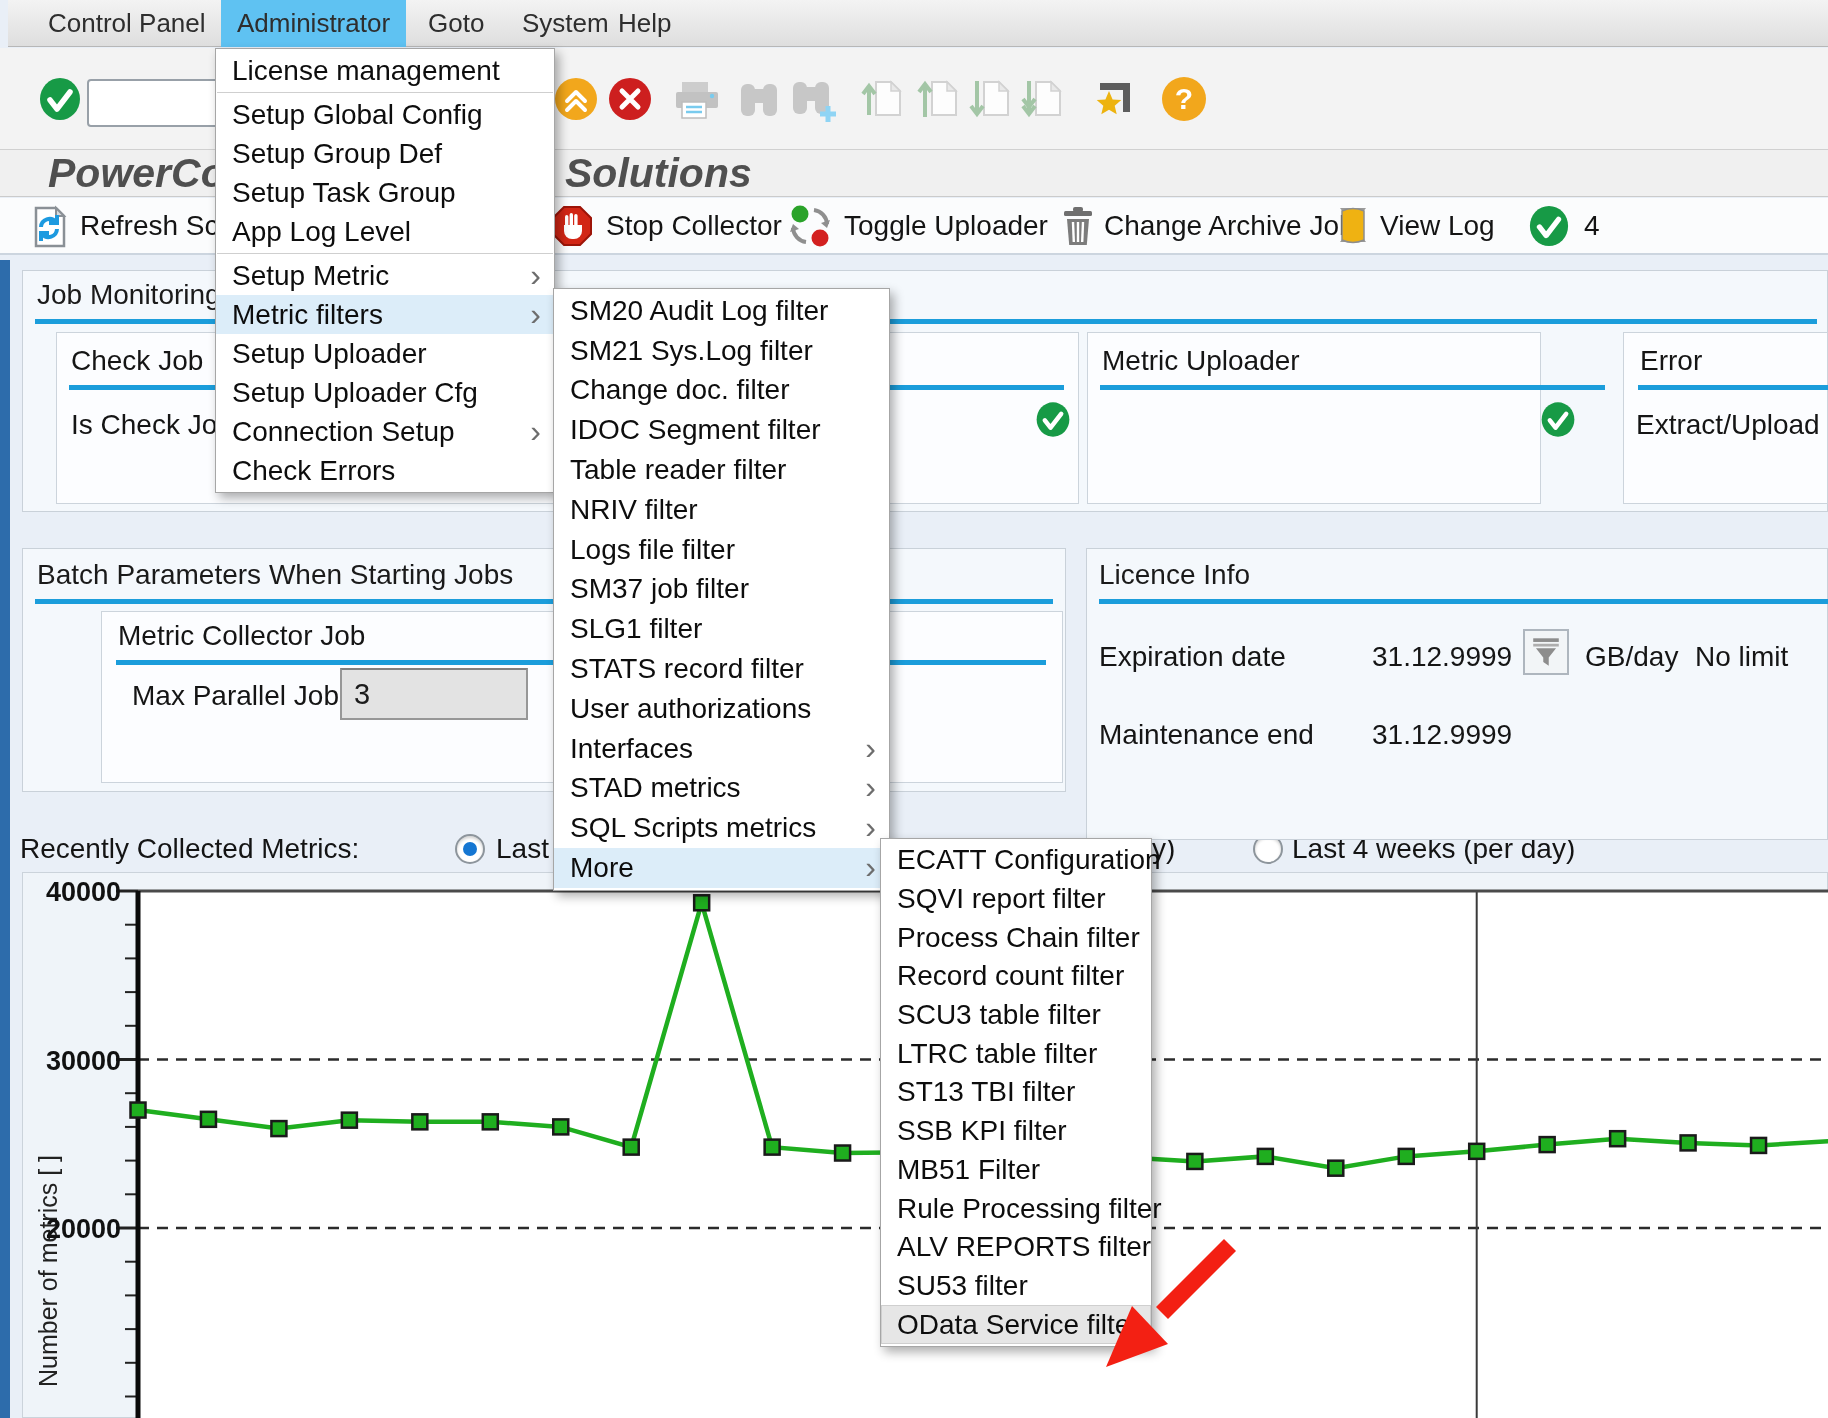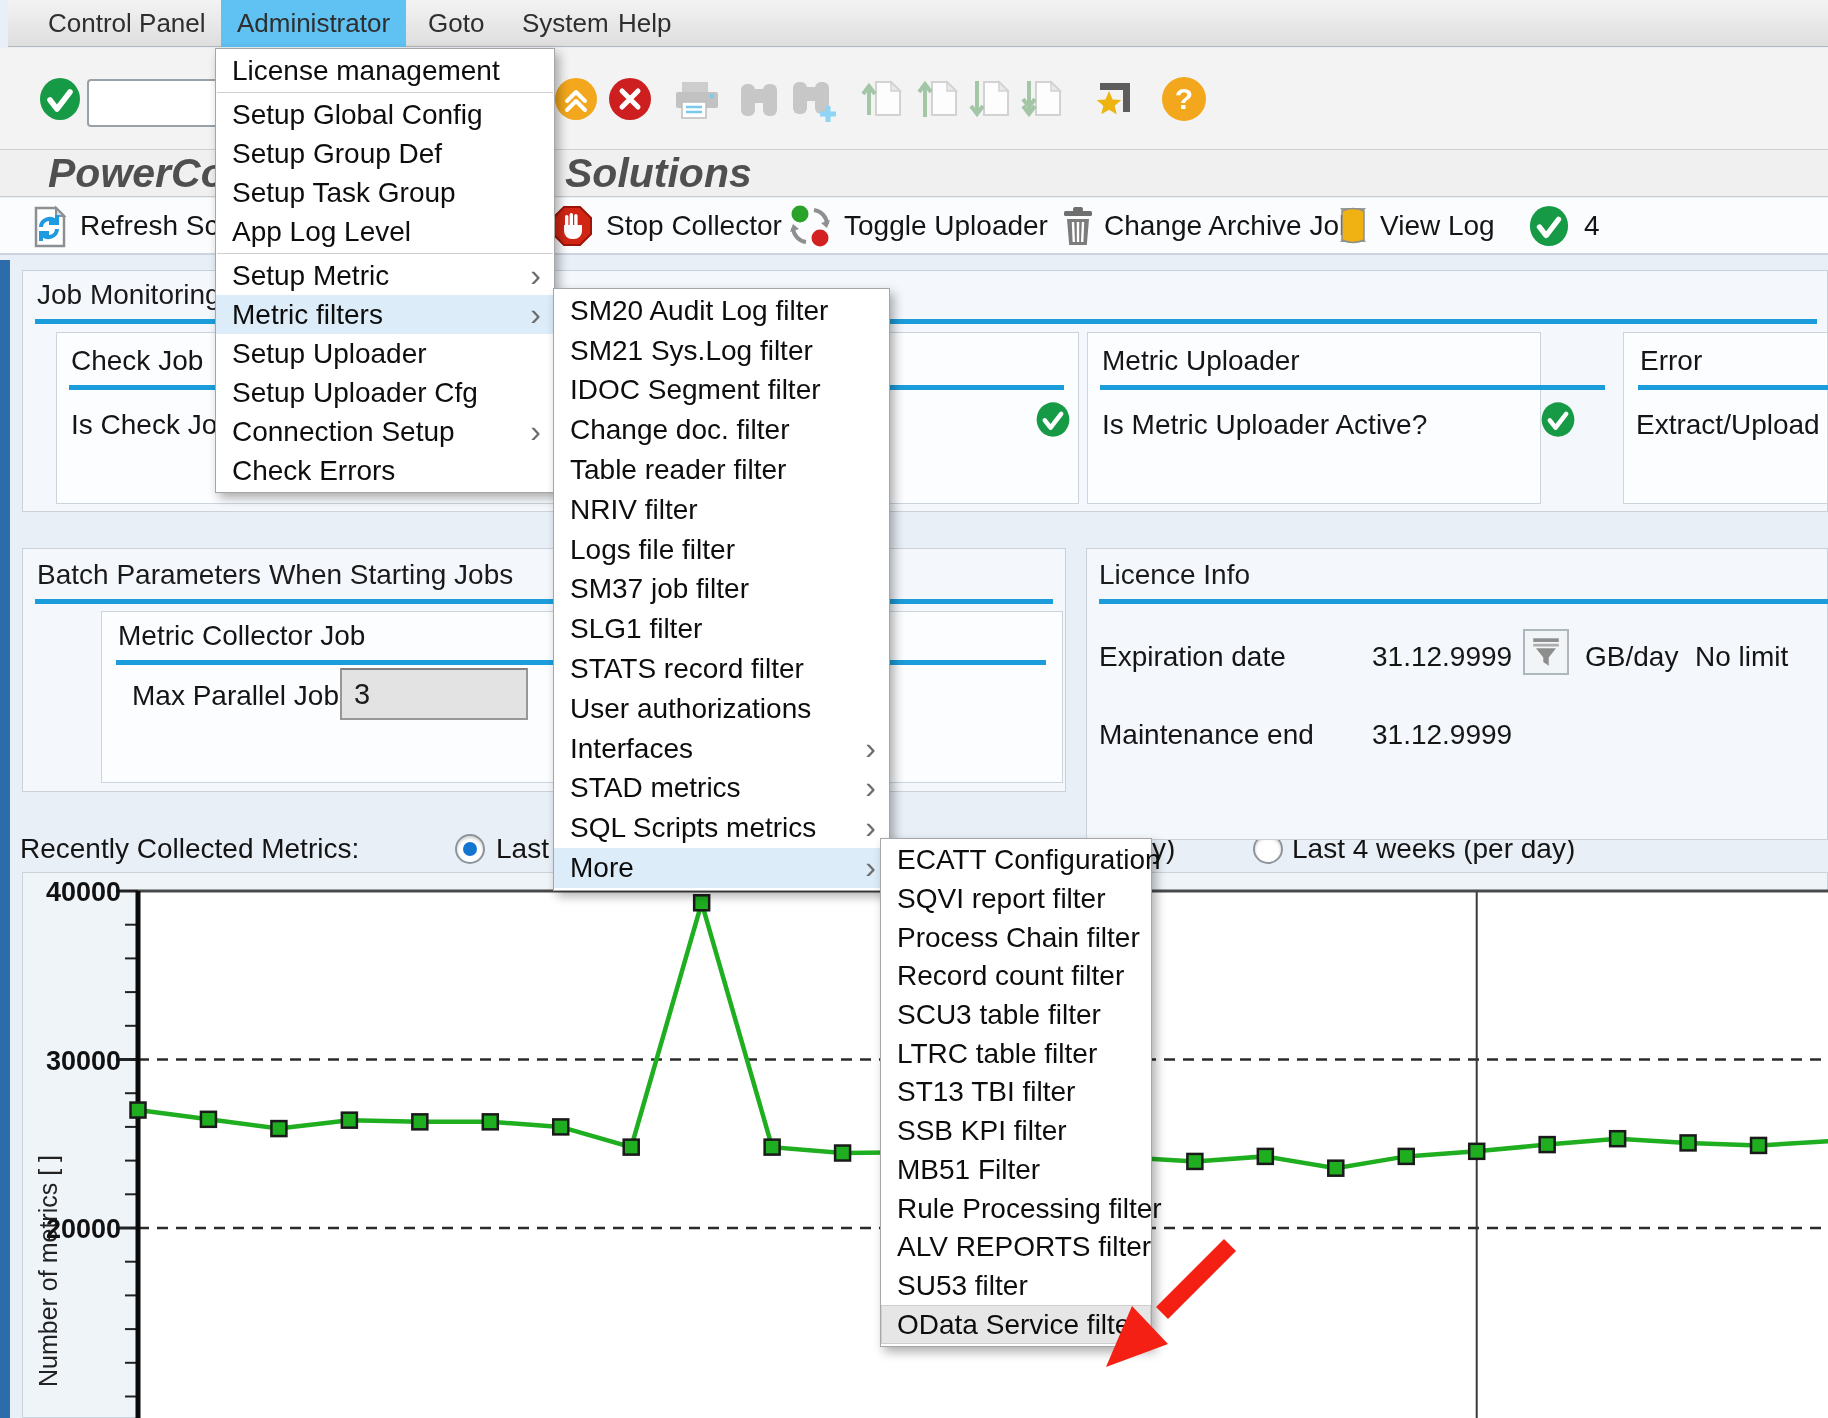--- a/index.html
+++ b/index.html
@@ -252,21 +252,20 @@
         <svg viewBox="0 0 44 44">
             <ellipse cx="22" cy="22" rx="20" ry="21" fill="#179a46"></ellipse>
             <path d="M12 23 L19 32 L32 15" fill="none" stroke="#fff" stroke-width="5.5" stroke-linecap="round" stroke-linejoin="round"></path>
           </svg>
       </div>
     </div>
 
     <div class="ipanel" style="left:1064px;top:61px;width:454px;height:172px">
       <div class="cell" style="left:14px;top:12px">Metric Uploader</div>
       <div class="blue-line" style="left:12px;top:52px;width:505px"></div>
-      <div class="cell" style="left:14px;top:76px">Is Metric Uploader Active?</div>
       <div class="statck" style="left:452px;top:68px">
         <svg viewBox="0 0 44 44">
             <ellipse cx="22" cy="22" rx="20" ry="21" fill="#179a46"></ellipse>
             <path d="M12 23 L19 32 L32 15" fill="none" stroke="#fff" stroke-width="5.5" stroke-linecap="round" stroke-linejoin="round"></path>
           </svg>
       </div>
     </div>
 
     <div class="ipanel" style="left:1600px;top:61px;width:205px;height:172px">
       <div class="cell" style="left:16px;top:12px">Error</div>
@@ -411,24 +410,24 @@
   </div>
 
   <div class="menu m2" style="left:553px;top:288px;width:337px">
     <div class="mi">
         <span>SM20 Audit Log filter</span>
       </div>
     <div class="mi">
         <span>SM21 Sys.Log filter</span>
       </div>
     <div class="mi">
+        <span>Change doc. filter</span>
+      </div>
+    <div class="mi">
         <span>IDOC Segment filter</span>
-      </div>
-    <div class="mi">
-        <span>Change doc. filter</span>
       </div>
     <div class="mi">
         <span>Table reader filter</span>
       </div>
     <div class="mi">
         <span>NRIV filter</span>
       </div>
     <div class="mi">
         <span>Logs file filter</span>
       </div>

